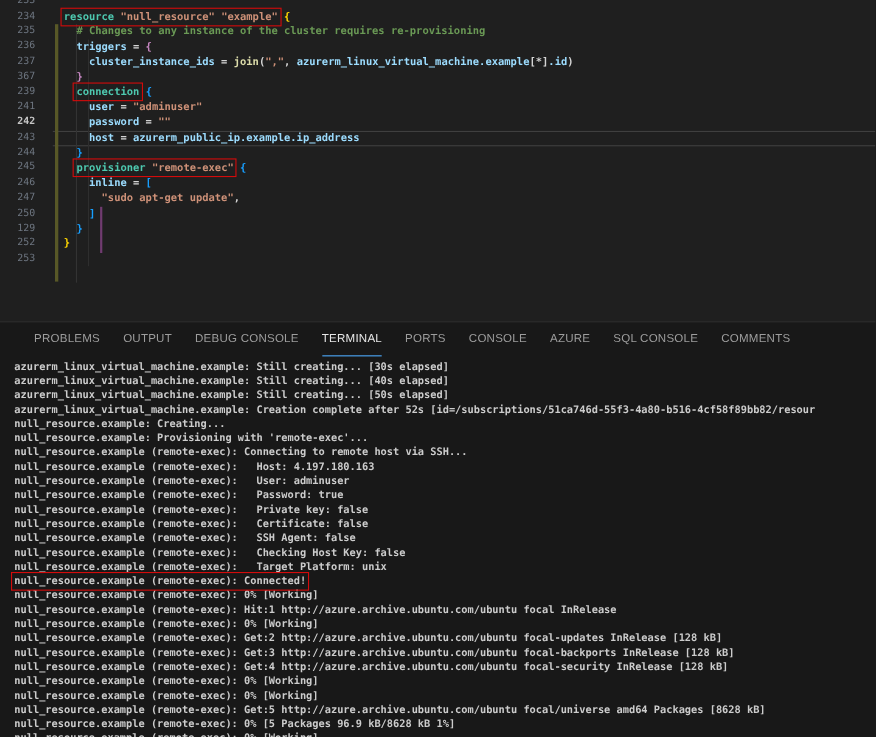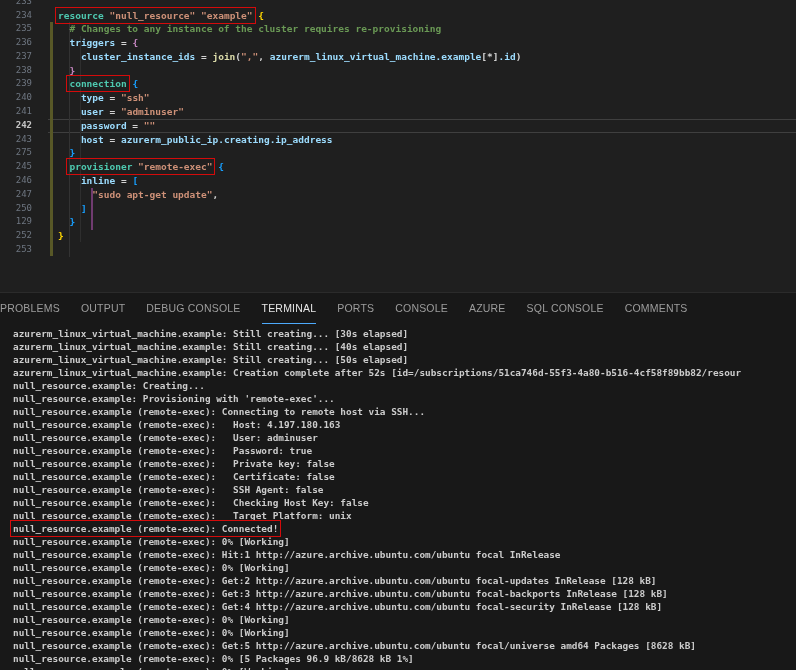--- a/index.html
+++ b/index.html
@@ -26,21 +26,21 @@
   .g3{left:91px;top:188px;height:42px;width:2px;background:#703b70;}
   .cur-line{
     position:absolute;left:48px;right:0;top:118.9px;height:13.8px;box-sizing:border-box;
     border-top:1px solid #3f3f3f;border-bottom:1px solid #3f3f3f;
   }
   
   .red-box{outline:1.5px solid var(--red,#d40b0b);outline-offset:2px;}
   
   .panel{height:377px;background:var(--panel-bg,#181818);display:flex;flex-direction:column;}
   .tabs{
-    flex:0 0 31px;display:flex;align-items:stretch;gap:21px;padding-left:0;
+    flex:0 0 31px;display:flex;align-items:stretch;gap:21px;padding-left:31px;
     font-family:"Liberation Sans",sans-serif;font-size:10.5px;letter-spacing:.2px;color:#9d9d9d;
   }
   .tab{display:flex;align-items:center;box-sizing:border-box;border-bottom:1.5px solid transparent;cursor:pointer;}
   .tab.active{color:#e7e7e7;border-bottom-color:var(--accent,#4daafc);}
   .terminal{
     flex:1;overflow:hidden;padding:3px 0 0 13px;
     color:var(--term-color,#ccc);font-size:9.4px;font-weight:700;line-height:13px;white-space:pre;
   }
   .term-line{height:13px;}
 </style>
@@ -54,27 +54,26 @@
     <div class="mod-bar"></div>
     <div class="guide g1"></div>
     <div class="guide g2"></div>
     <div class="guide g3"></div>
     <div class="code-lines" id="code-lines">
         <div class="code-line"><span class="ln">233</span><span class="code"></span></div>
         <div class="code-line"><span class="ln">234</span><span class="code"><span class="red-box"><span style="color: rgb(78, 201, 176);">resource</span><span style="color: rgb(212, 212, 212);"> </span><span style="color: rgb(206, 145, 120);">"null_resource"</span><span style="color: rgb(212, 212, 212);"> </span><span style="color: rgb(206, 145, 120);">"example"</span></span><span style="color: rgb(212, 212, 212);"> </span><span style="color: rgb(255, 215, 0);">{</span></span></div>
         <div class="code-line"><span class="ln">235</span><span class="code"><span style="color: rgb(106, 153, 85); text-align: center;">  # Changes to any instance of the cluster requires re-provisioning</span></span></div>
         <div class="code-line"><span class="ln">236</span><span class="code"><span style="color: rgb(156, 220, 254);">  triggers</span><span style="color: rgb(212, 212, 212);"> = </span><span style="color: rgb(197, 134, 192);">{</span></span></div>
         <div class="code-line"><span class="ln">237</span><span class="code"><span style="color: rgb(156, 220, 254);">    cluster_instance_ids</span><span style="color: rgb(212, 212, 212);"> = </span><span style="color: rgb(220, 220, 170);">join</span><span style="color: rgb(212, 212, 212);">(</span><span style="color: rgb(206, 145, 120);">","</span><span style="color: rgb(212, 212, 212);">, </span><span style="color: rgb(156, 220, 254);">azurerm_linux_virtual_machine.example</span><span style="color: rgb(212, 212, 212);">[*]</span><span style="color: rgb(156, 220, 254);">.id</span><span style="color: rgb(212, 212, 212);">)</span></span></div>
-        <div class="code-line"><span class="ln">238</span><span class="code"><span style="color: rgb(197, 134, 192);">  }</span></span></div>
+        <div class="code-line"><span class="ln">367</span><span class="code"><span style="color: rgb(197, 134, 192);">  }</span></span></div>
         <div class="code-line"><span class="ln">239</span><span class="code"><span style="color: rgb(212, 212, 212);">  </span><span class="red-box"><span style="color: rgb(78, 201, 176);">connection</span></span><span style="color: rgb(212, 212, 212);"> </span><span style="color: rgb(23, 159, 255);">{</span></span></div>
-        <div class="code-line"><span class="ln">240</span><span class="code"><span style="color: rgb(156, 220, 254);">    type</span><span style="color: rgb(212, 212, 212);"> = </span><span style="color: rgb(206, 145, 120);">"ssh"</span></span></div>
         <div class="code-line"><span class="ln">241</span><span class="code"><span style="color: rgb(156, 220, 254);">    user</span><span style="color: rgb(212, 212, 212);"> = </span><span style="color: rgb(206, 145, 120);">"adminuser"</span></span></div>
         <div class="code-line"><span class="ln cur">242</span><span class="code"><span style="color: rgb(156, 220, 254);">    password</span><span style="color: rgb(212, 212, 212);"> = </span><span style="color: rgb(206, 145, 120);">""</span></span></div>
-        <div class="code-line"><span class="ln">243</span><span class="code"><span style="color: rgb(156, 220, 254);">    host</span><span style="color: rgb(212, 212, 212);"> = </span><span style="color: rgb(156, 220, 254);">azurerm_public_ip.creating.ip_address</span></span></div>
-        <div class="code-line"><span class="ln">275</span><span class="code"><span style="color: rgb(23, 159, 255);">  }</span></span></div>
+        <div class="code-line"><span class="ln">243</span><span class="code"><span style="color: rgb(156, 220, 254);">    host</span><span style="color: rgb(212, 212, 212);"> = </span><span style="color: rgb(156, 220, 254);">azurerm_public_ip.example.ip_address</span></span></div>
+        <div class="code-line"><span class="ln">244</span><span class="code"><span style="color: rgb(23, 159, 255);">  }</span></span></div>
         <div class="code-line"><span class="ln">245</span><span class="code"><span style="color: rgb(212, 212, 212);">  </span><span class="red-box"><span style="color: rgb(78, 201, 176);">provisioner</span><span style="color: rgb(212, 212, 212);"> </span><span style="color: rgb(206, 145, 120);">"remote-exec"</span></span><span style="color: rgb(212, 212, 212);"> </span><span style="color: rgb(23, 159, 255);">{</span></span></div>
         <div class="code-line"><span class="ln">246</span><span class="code"><span style="color: rgb(156, 220, 254);">    inline</span><span style="color: rgb(212, 212, 212);"> = </span><span style="color: rgb(23, 159, 255);">[</span></span></div>
         <div class="code-line"><span class="ln">247</span><span class="code"><span style="color: rgb(206, 145, 120);">      "sudo apt-get update"</span><span style="color: rgb(212, 212, 212);">,</span></span></div>
         <div class="code-line"><span class="ln">250</span><span class="code"><span style="color: rgb(23, 159, 255);">    ]</span></span></div>
         <div class="code-line"><span class="ln">129</span><span class="code"><span style="color: rgb(23, 159, 255);">  }</span></span></div>
         <div class="code-line"><span class="ln">252</span><span class="code"><span style="color: rgb(255, 215, 0);">}</span></span></div>
         <div class="code-line"><span class="ln">253</span><span class="code"></span></div>
       </div>
   </div>
 

